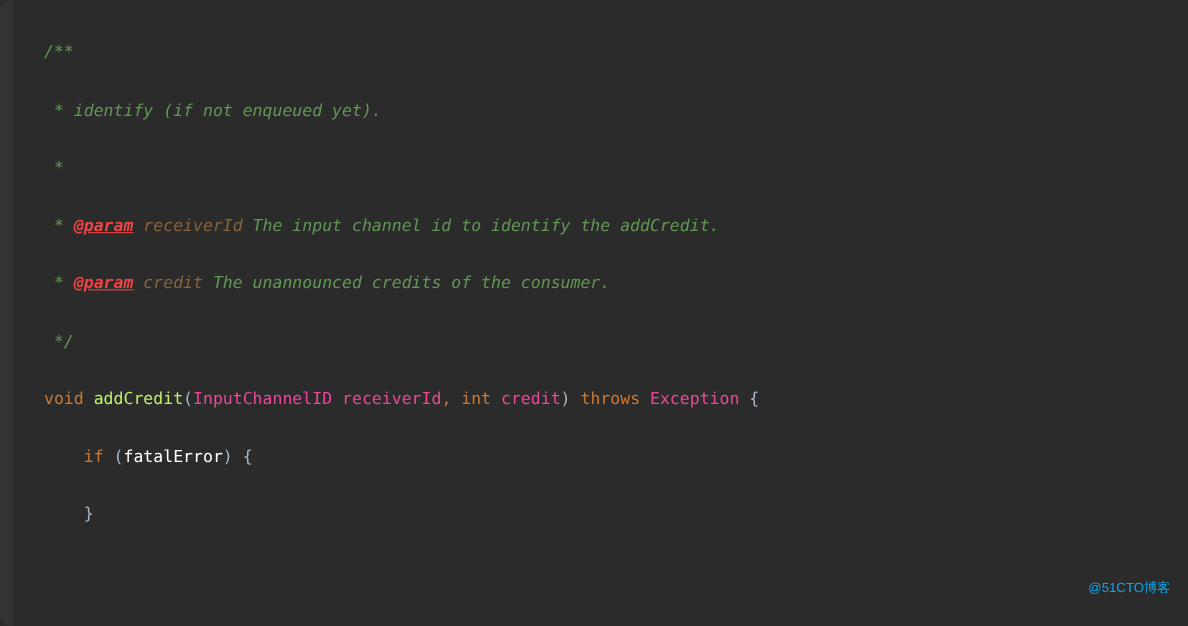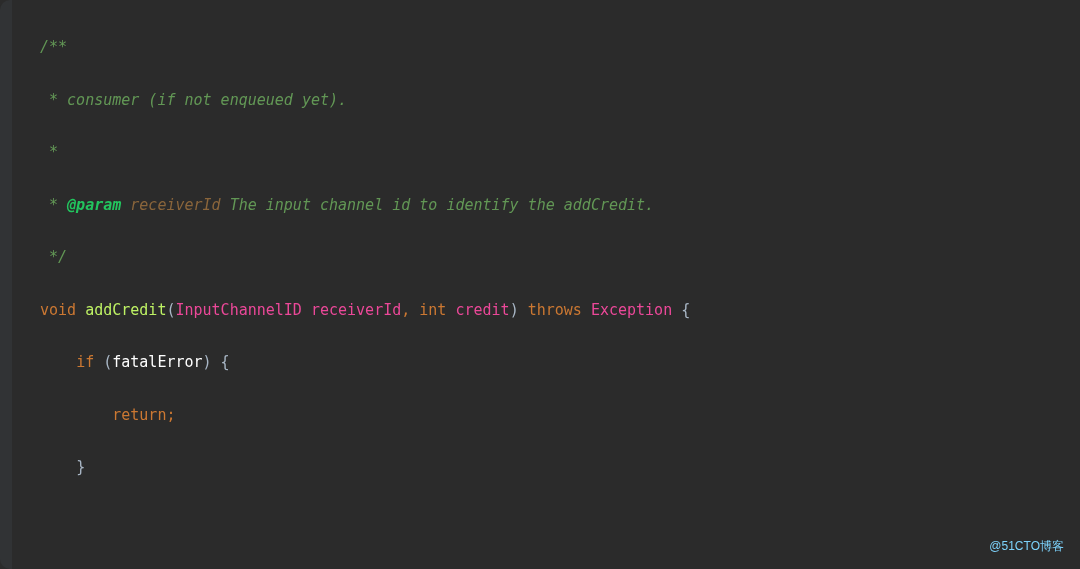--- a/index.html
+++ b/index.html
@@ -30,52 +30,52 @@
     .code {
       padding-left: 40px;
       white-space: pre;
     }
     .line {
       display: block;
       min-height: 1.75em;
       position: relative;
     }
     .comment { color: #808080; font-style: italic; }
-    .doctag { color: #22c55e; font-style: italic; font-weight: bold; }
+    .doctag { color: #ef4444; font-style: italic; font-weight: bold; text-decoration: underline; }
     .doc-param-name { color: #8a653b; font-style: italic; }
     .doc-text { color: #629755; font-style: italic; }
     .keyword { color: #cc7832; margin-top: 12px; }
     .method-decl { color: #bef264; }
     .field { color: #ffffff; }
     .param { color: #ec4899; }
     .punct { color: #a9b7c6; }
     .watermark {
       position: absolute;
       right: 16px;
-      bottom: 12px;
-      color: #7dd3fc;
+      bottom: 24px;
+      color: #0ea5e9;
       font-family: -apple-system, sans-serif;
       font-size: 12px;
       font-style: normal;
     }
   </style>
 </head>
 <body>
 
 <div class="editor">
   <div class="gutter"></div>
   <div class="code">
 <span class="line"><span class="doc-text">/**</span></span>
-<span class="line"><span class="doc-text"> * consumer (if not enqueued yet).</span></span>
+<span class="line"><span class="doc-text"> * identify (if not enqueued yet).</span></span>
 <span class="line"><span class="doc-text"> *</span></span>
 <span class="line"><span class="doc-text"> * </span><span class="doctag">@param</span><span class="comment"> </span><span class="doc-param-name">receiverId</span><span class="doc-text"> </span><span class="doc-text">The input channel id to identify the addCredit.</span></span>
+<span class="line"><span class="doc-text"> * </span><span class="doctag">@param</span><span class="comment"> </span><span class="doc-param-name">credit</span><span class="doc-text"> </span><span class="doc-text">The unannounced credits of the consumer.</span></span>
 <span class="line"><span class="doc-text"> */</span></span>
 <span class="line"><span class="keyword">void</span> <span class="method-decl">addCredit</span><span class="punct">(</span><span class="param">InputChannelID</span> <span class="param">receiverId</span><span class="keyword">,</span> <span class="keyword">int</span> <span class="param">credit</span><span class="punct">) </span><span class="keyword">throws</span> <span class="param">Exception</span> <span class="punct">{</span></span>
 <span class="line">    <span class="keyword">if</span> <span class="punct">(</span><span class="field">fatalError</span><span class="punct">) {</span></span>
-<span class="line">        <span class="keyword">return</span><span class="keyword">;</span></span>
 <span class="line">    <span class="punct">}</span></span>
 
 
 
 
 
 
 
 
 

